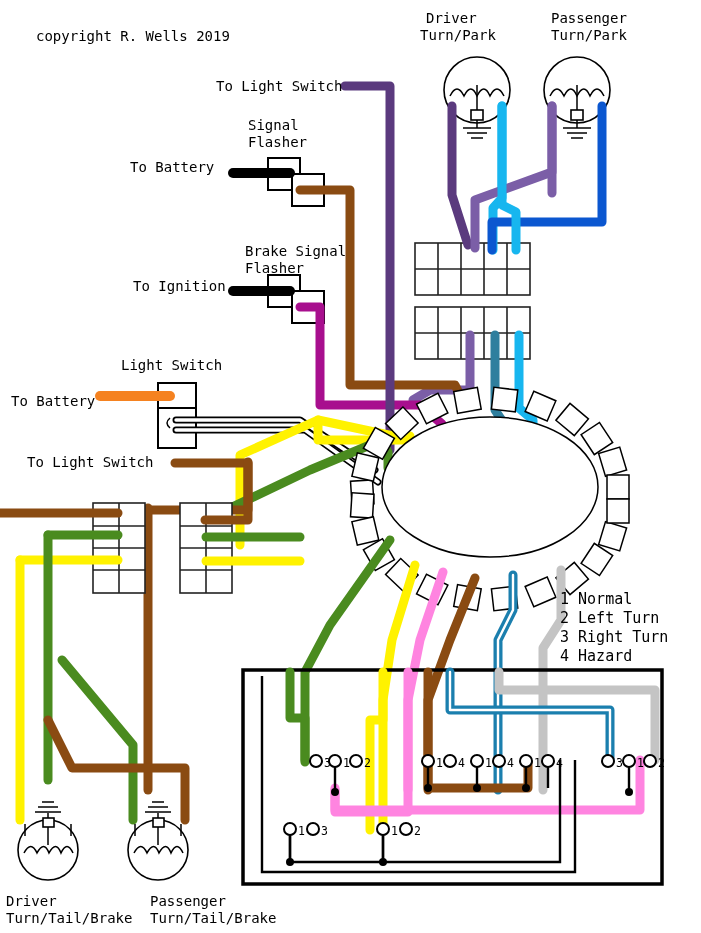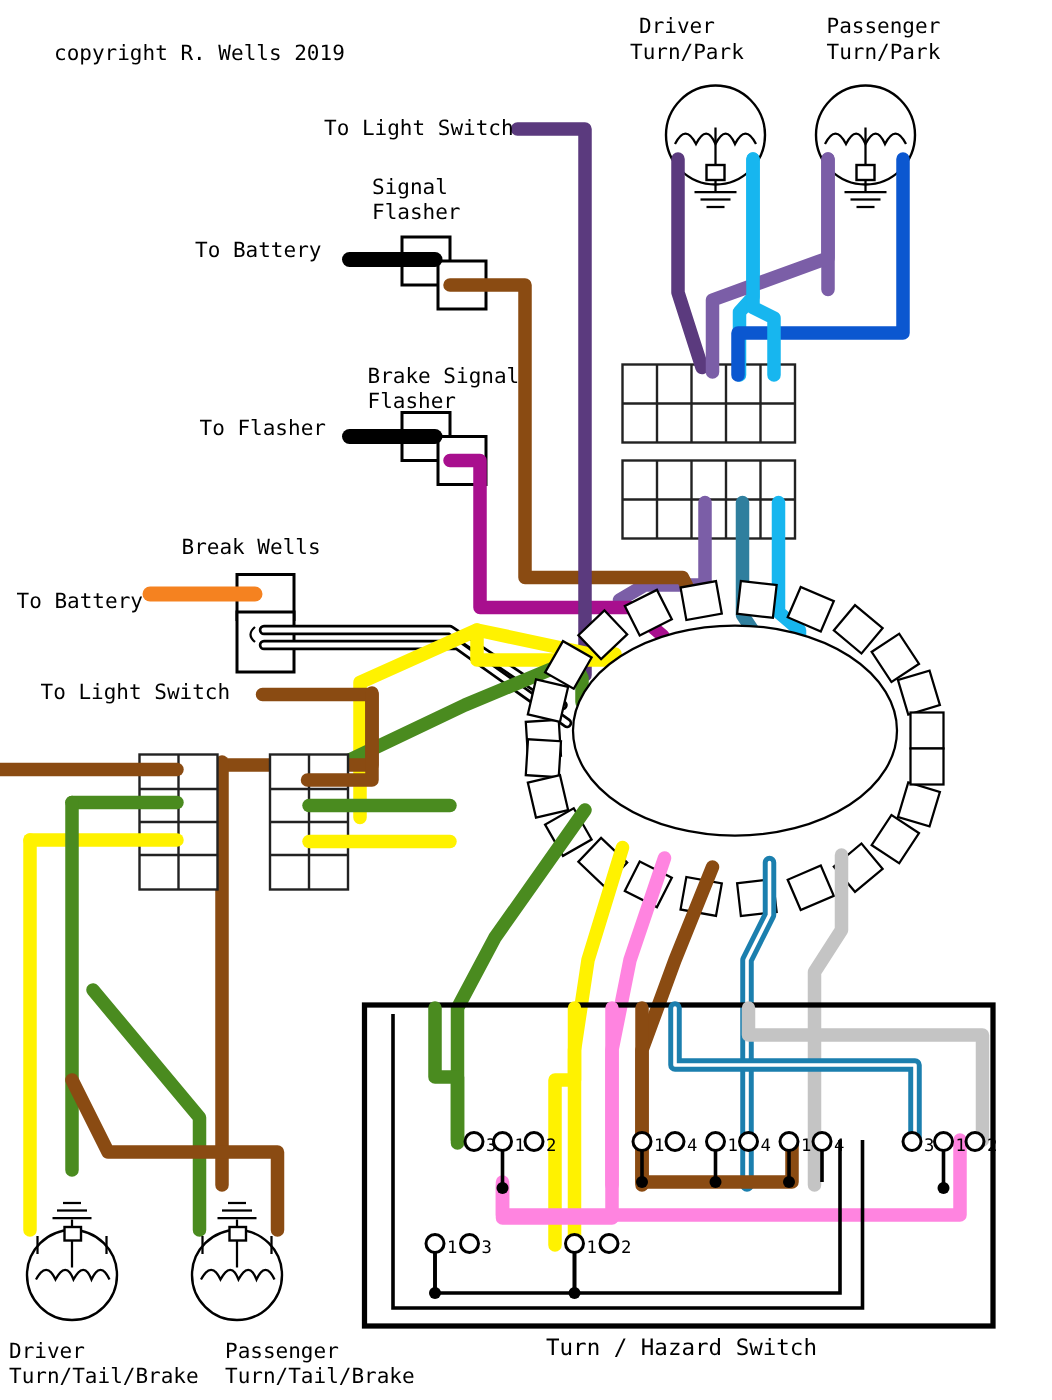--- a/index.html
+++ b/index.html
@@ -318,37 +318,42 @@
   <div style="position: absolute; left: 216px; top: 78px; font-family: &quot;DejaVu Sans Mono&quot;, &quot;Liberation Mono&quot;, monospace; font-size: 14px; color: rgb(0, 0, 0); white-space: nowrap;">To Light Switch</div>
 
   <div style="position: absolute; left: 248px; top: 117px; font-family: &quot;DejaVu Sans Mono&quot;, &quot;Liberation Mono&quot;, monospace; font-size: 14px; color: rgb(0, 0, 0); white-space: nowrap;">Signal</div>
   <div style="position: absolute; left: 248px; top: 134px; font-family: &quot;DejaVu Sans Mono&quot;, &quot;Liberation Mono&quot;, monospace; font-size: 14px; color: rgb(0, 0, 0); white-space: nowrap;">Flasher</div>
 
   <div style="position: absolute; left: 130px; top: 159px; font-family: &quot;DejaVu Sans Mono&quot;, &quot;Liberation Mono&quot;, monospace; font-size: 14px; color: rgb(0, 0, 0); white-space: nowrap;">To Battery</div>
 
   <div style="position: absolute; left: 245px; top: 243px; font-family: &quot;DejaVu Sans Mono&quot;, &quot;Liberation Mono&quot;, monospace; font-size: 14px; color: rgb(0, 0, 0); white-space: nowrap;">Brake Signal</div>
   <div style="position: absolute; left: 245px; top: 260px; font-family: &quot;DejaVu Sans Mono&quot;, &quot;Liberation Mono&quot;, monospace; font-size: 14px; color: rgb(0, 0, 0); white-space: nowrap;">Flasher</div>
 
-  <div style="position: absolute; left: 133px; top: 278px; font-family: &quot;DejaVu Sans Mono&quot;, &quot;Liberation Mono&quot;, monospace; font-size: 14px; color: rgb(0, 0, 0); white-space: nowrap;">To Flasher</div>
-
-  <div style="position: absolute; left: 121px; top: 357px; font-family: &quot;DejaVu Sans Mono&quot;, &quot;Liberation Mono&quot;, monospace; font-size: 14px; color: rgb(0, 0, 0); white-space: nowrap;">Break Wells</div>
+  <div style="position: absolute; left: 133px; top: 278px; font-family: &quot;DejaVu Sans Mono&quot;, &quot;Liberation Mono&quot;, monospace; font-size: 14px; color: rgb(0, 0, 0); white-space: nowrap;">To Ignition</div>
+
+  <div style="position: absolute; left: 121px; top: 357px; font-family: &quot;DejaVu Sans Mono&quot;, &quot;Liberation Mono&quot;, monospace; font-size: 14px; color: rgb(0, 0, 0); white-space: nowrap;">Light Switch</div>
 
   <div style="position: absolute; left: 11px; top: 393px; font-family: &quot;DejaVu Sans Mono&quot;, &quot;Liberation Mono&quot;, monospace; font-size: 14px; color: rgb(0, 0, 0); white-space: nowrap;">To Battery</div>
 
   <div style="position: absolute; left: 27px; top: 454px; font-family: &quot;DejaVu Sans Mono&quot;, &quot;Liberation Mono&quot;, monospace; font-size: 14px; color: rgb(0, 0, 0); white-space: nowrap;">To Light Switch</div>
 
   <div style="position: absolute; left: 426px; top: 10px; font-family: &quot;DejaVu Sans Mono&quot;, &quot;Liberation Mono&quot;, monospace; font-size: 14px; color: rgb(0, 0, 0); white-space: nowrap;">Driver</div>
   <div style="position: absolute; left: 420px; top: 27px; font-family: &quot;DejaVu Sans Mono&quot;, &quot;Liberation Mono&quot;, monospace; font-size: 14px; color: rgb(0, 0, 0); white-space: nowrap;">Turn/Park</div>
 
   <div style="position: absolute; left: 551px; top: 10px; font-family: &quot;DejaVu Sans Mono&quot;, &quot;Liberation Mono&quot;, monospace; font-size: 14px; color: rgb(0, 0, 0); white-space: nowrap;">Passenger</div>
   <div style="position: absolute; left: 551px; top: 27px; font-family: &quot;DejaVu Sans Mono&quot;, &quot;Liberation Mono&quot;, monospace; font-size: 14px; color: rgb(0, 0, 0); white-space: nowrap;">Turn/Park</div>
 
   <div style="position: absolute; left: 6px; top: 893px; font-family: &quot;DejaVu Sans Mono&quot;, &quot;Liberation Mono&quot;, monospace; font-size: 14px; color: rgb(0, 0, 0); white-space: nowrap;">Driver</div>
   <div style="position: absolute; left: 6px; top: 910px; font-family: &quot;DejaVu Sans Mono&quot;, &quot;Liberation Mono&quot;, monospace; font-size: 14px; color: rgb(0, 0, 0); white-space: nowrap;">Turn/Tail/Brake</div>
 
   <div style="position: absolute; left: 150px; top: 893px; font-family: &quot;DejaVu Sans Mono&quot;, &quot;Liberation Mono&quot;, monospace; font-size: 14px; color: rgb(0, 0, 0); white-space: nowrap;">Passenger</div>
   <div style="position: absolute; left: 150px; top: 910px; font-family: &quot;DejaVu Sans Mono&quot;, &quot;Liberation Mono&quot;, monospace; font-size: 14px; color: rgb(0, 0, 0); white-space: nowrap;">Turn/Tail/Brake</div>
 
-  <div style="position: absolute; left: 364px; top: 889px; font-size: 15px; font-family: &quot;DejaVu Sans Mono&quot;, &quot;Liberation Mono&quot;, monospace; color: rgb(0, 0, 0); white-space: nowrap;">Turn / Hazard Switch</div>
-
+
+  <div id="legend" style="position: absolute; left: 560px; top: 590px; line-height: 19px; font-family: &quot;DejaVu Sans Mono&quot;, &quot;Liberation Mono&quot;, monospace; font-size: 14px; color: rgb(0, 0, 0); white-space: nowrap;">
+        <div style="font-family: &quot;DejaVu Sans Mono&quot;, &quot;Liberation Mono&quot;, monospace; font-size: 15px; white-space: nowrap;">1 Normal</div>
+        <div style="font-family: &quot;DejaVu Sans Mono&quot;, &quot;Liberation Mono&quot;, monospace; font-size: 15px; white-space: nowrap;">2 Left Turn</div>
+        <div style="font-family: &quot;DejaVu Sans Mono&quot;, &quot;Liberation Mono&quot;, monospace; font-size: 15px; white-space: nowrap;">3 Right Turn</div>
+        <div style="font-family: &quot;DejaVu Sans Mono&quot;, &quot;Liberation Mono&quot;, monospace; font-size: 15px; white-space: nowrap;">4 Hazard</div>
+      </div>
 
 </div>
 </div>
 
 </body></html>

